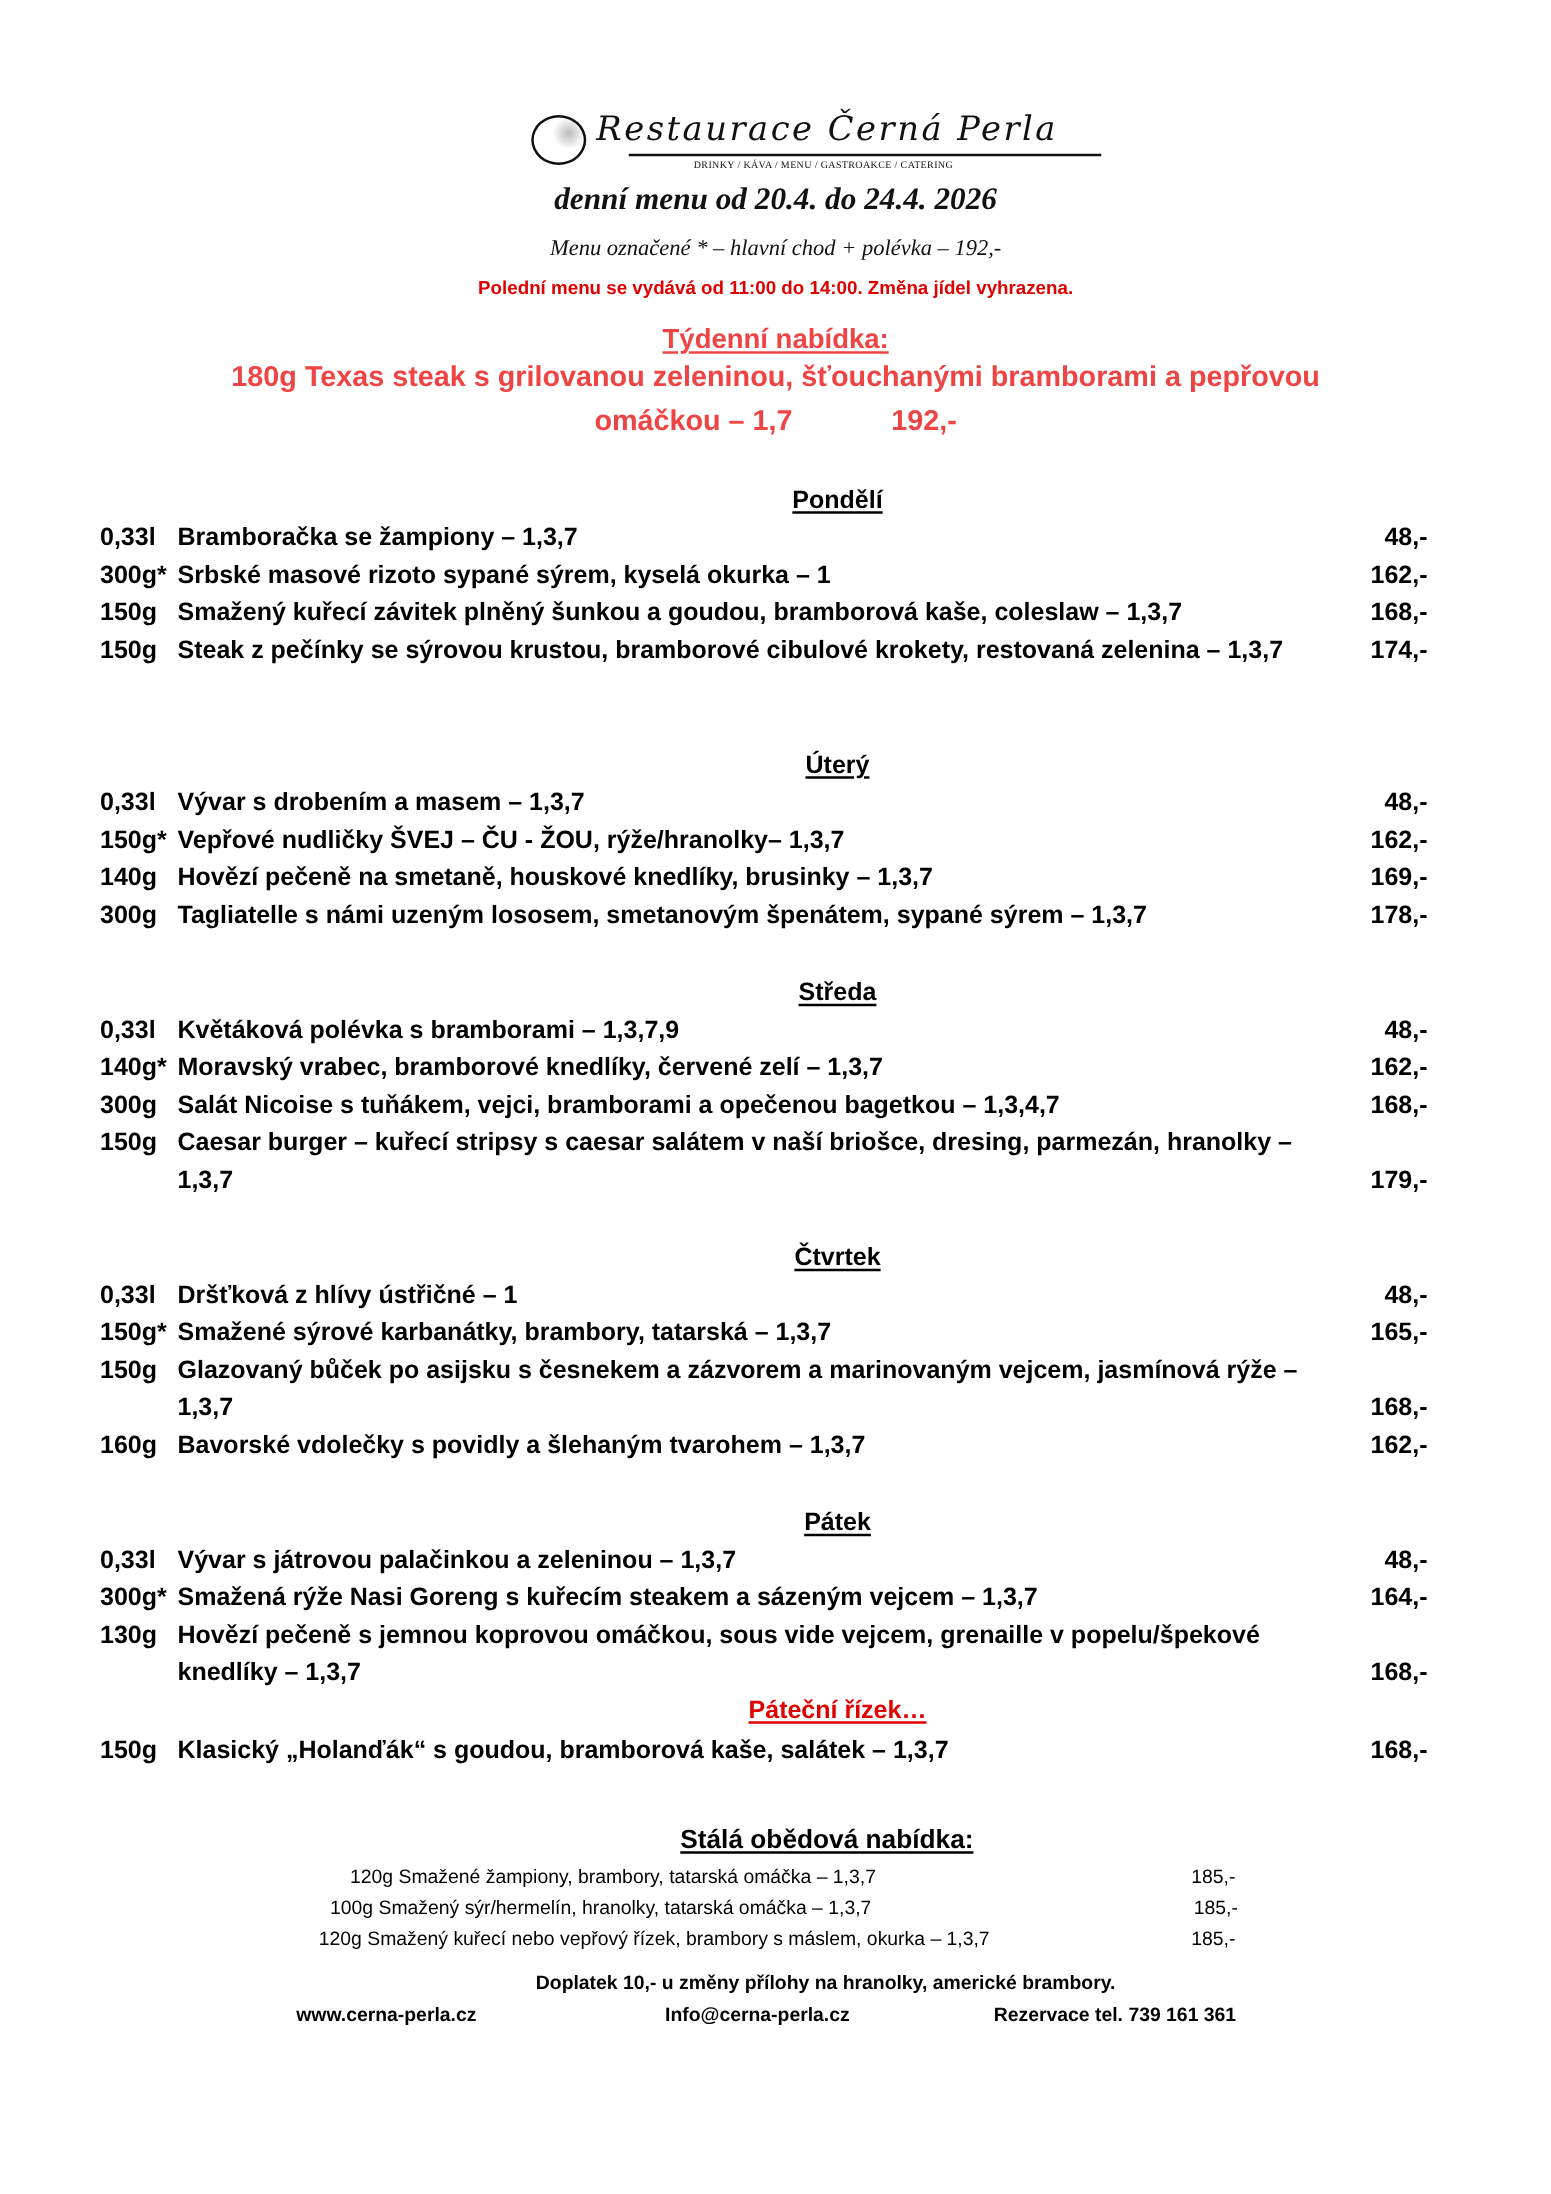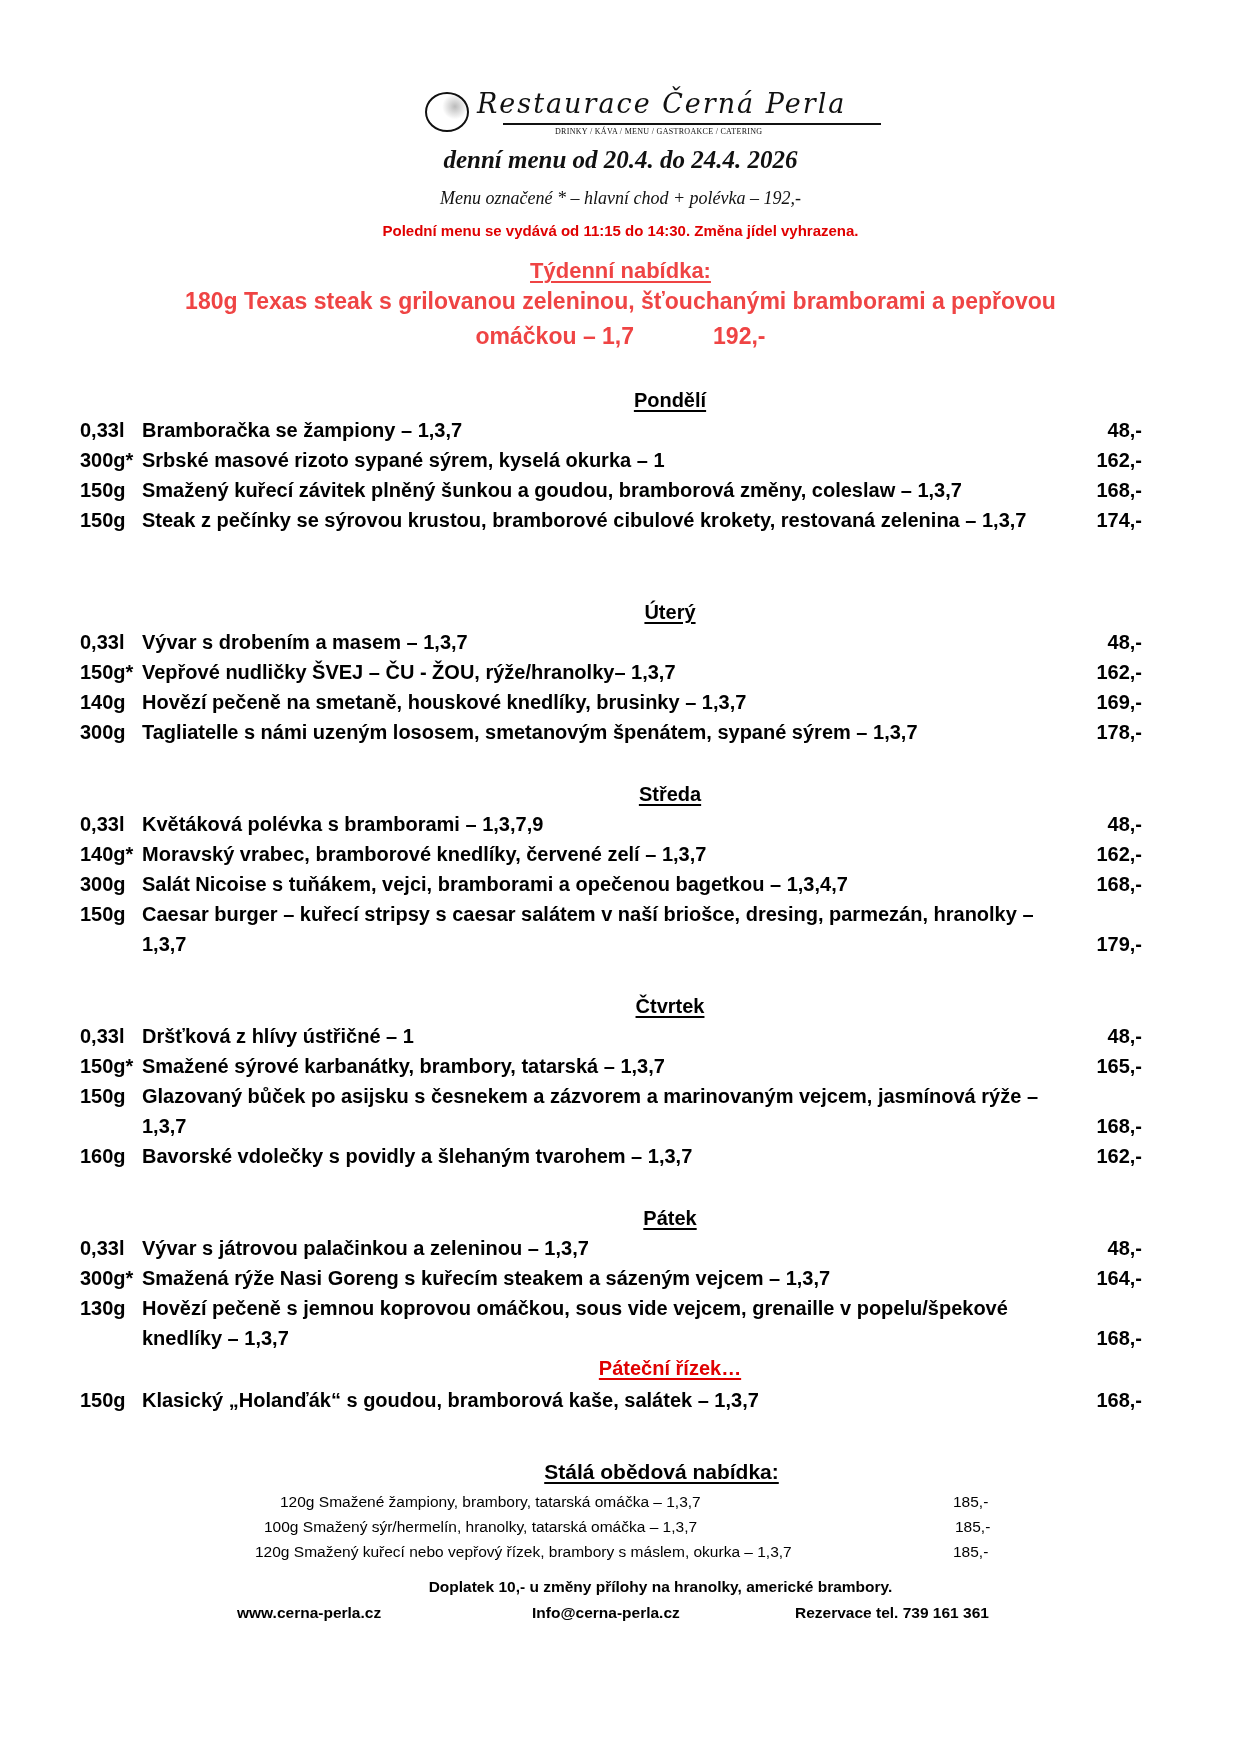--- a/index.html
+++ b/index.html
@@ -56,21 +56,21 @@
 <body>
 
 <div class="logo">
   <div class="logo-circle"></div>
   <div class="logo-name">Restaurace Černá Perla</div>
   <div class="logo-underline"></div>
   <div class="logo-tagline">DRINKY / KÁVA / MENU / GASTROAKCE / CATERING</div>
 </div>
 <div class="title">denní menu od 20.4. do 24.4. 2026</div>
 <div class="subtitle">Menu označené * – hlavní chod + polévka – 192,-</div>
-<div class="notice">Polední menu se vydává od 11:15 do 14:30. Změna jídel vyhrazena.</div>
+<div class="notice">Polední menu se vydává od 11:00 do 14:00. Změna jídel vyhrazena.</div>
 
 <div class="weekly weekly-head">Týdenní nabídka:</div>
 <div class="weekly weekly-line1">180g  Texas steak s grilovanou zeleninou, šťouchanými bramborami a pepřovou</div>
 <div class="weekly weekly-line2">
   <span>omáčkou – 1,7</span><span class="wprice">192,-</span>
 </div>
 
 <div class="day" style="top:385px;">
   <div class="day-title"><span>Pondělí</span></div>
   <div class="item">
@@ -78,21 +78,21 @@
       <span class="name">Bramboračka se žampiony – 1,3,7</span>
       <span class="price">48,-</span>
     </div>
   <div class="item">
       <span class="qty">300g*</span>
       <span class="name">Srbské masové rizoto sypané sýrem, kyselá okurka – 1</span>
       <span class="price">162,-</span>
     </div>
   <div class="item">
       <span class="qty">150g</span>
-      <span class="name">Smažený kuřecí závitek plněný šunkou a goudou, bramborová změny, coleslaw – 1,3,7</span>
+      <span class="name">Smažený kuřecí závitek plněný šunkou a goudou, bramborová kaše, coleslaw – 1,3,7</span>
       <span class="price">168,-</span>
     </div>
   <div class="item">
       <span class="qty">150g</span>
       <span class="name">Steak z pečínky se sýrovou krustou, bramborové cibulové krokety, restovaná zelenina – 1,3,7</span>
       <span class="price">174,-</span>
     </div>
 </div>
 
 <div class="day" style="top:597px;">

